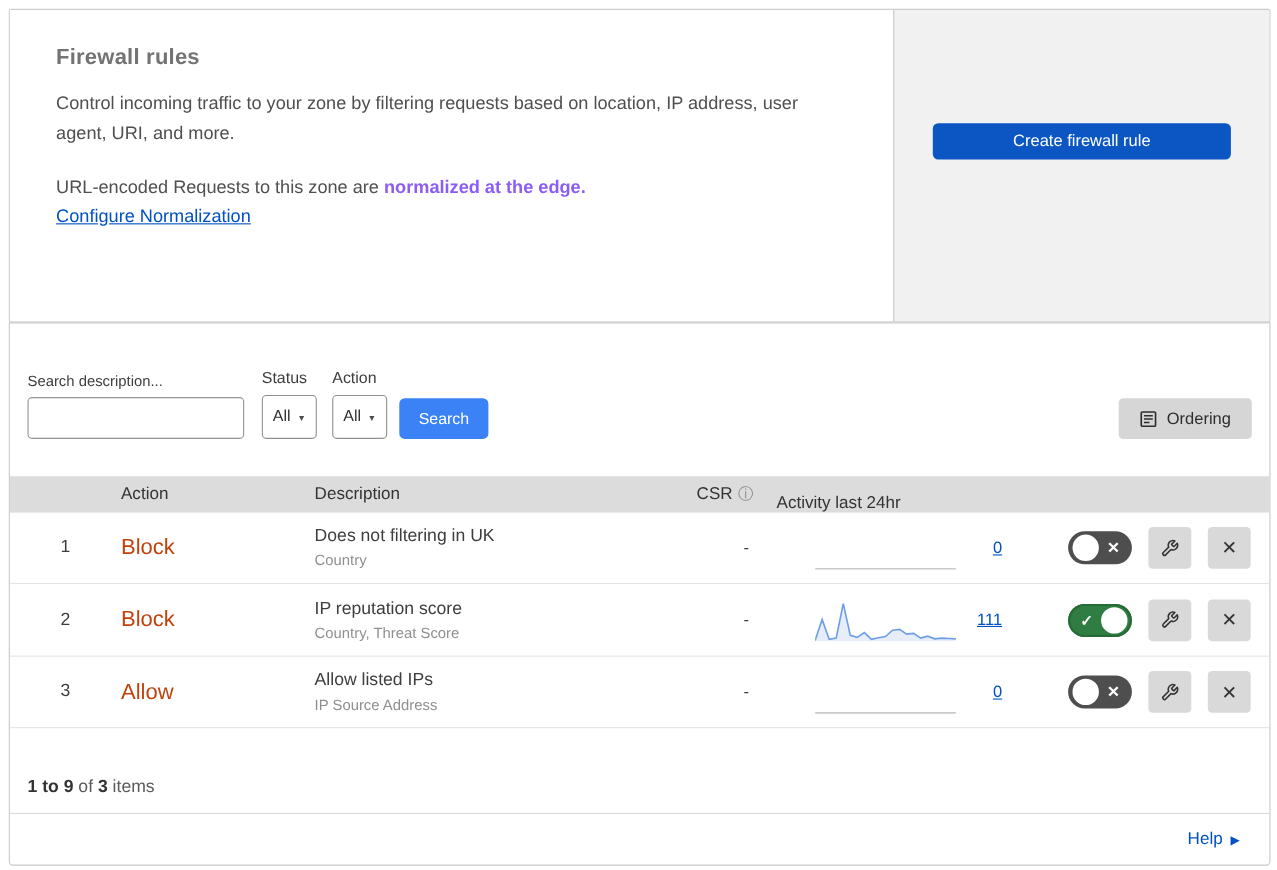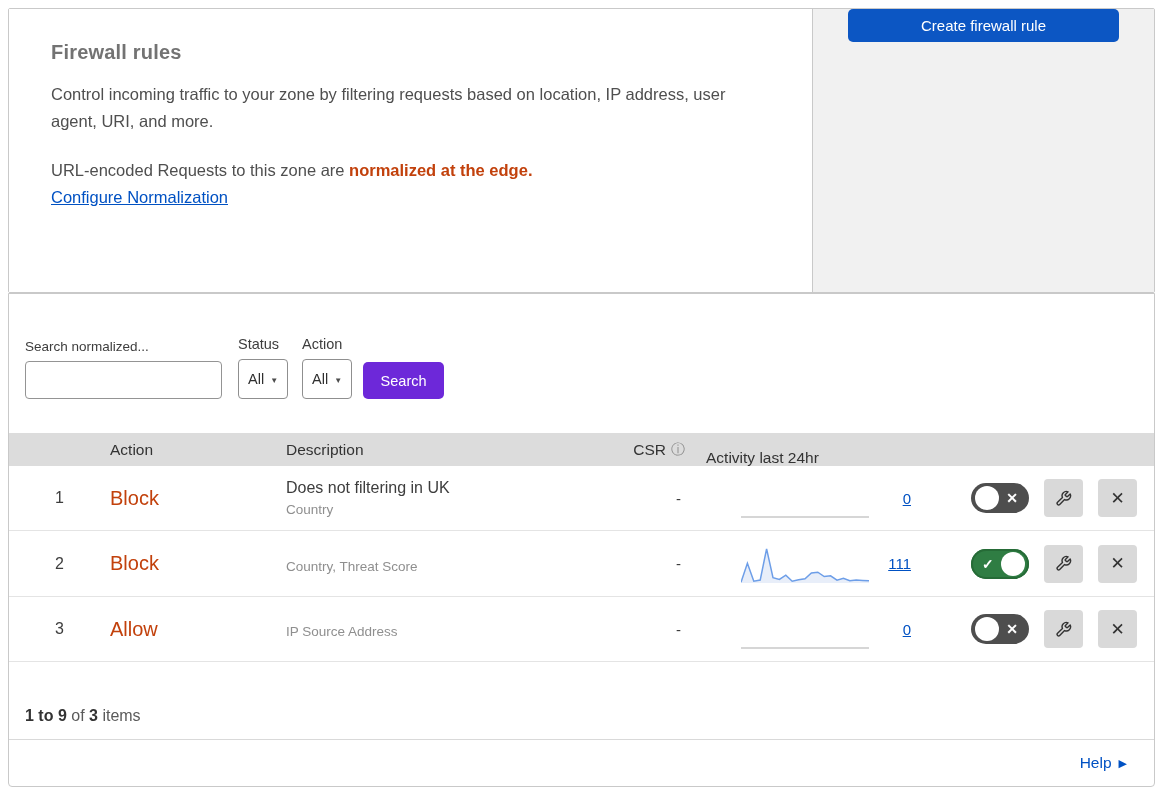--- a/index.html
+++ b/index.html
@@ -5,40 +5,40 @@
   * { box-sizing: border-box; margin: 0; padding: 0; }
   html,body { width: 1161px; height: 791px; background: #fff; font-family: "Liberation Sans", sans-serif; position: relative; }
 
   
   .top-section { position: absolute; left: 8px; top: 8px; width: 1147px; height: 285px; display: flex; border: 1px solid #c9c9c9; border-radius: 2px; background: #fff; }
   .intro-pane { width: 803px; padding: 32px 42px; background: #fff; }
   .page-title { font-size: 20px; font-weight: 700; color: #737373; letter-spacing: .2px; }
   .page-desc { margin-top: 17px; font-size: 16.5px; line-height: 1.63; color: #4f4f4f; max-width: 706px; }
   .usage-line { margin-top: 23px; font-size: 16.5px; font-weight: 700; color: #3a3a3a; }
   .norm-line { margin-top: 26px; font-size: 16.5px; color: #4f4f4f; }
-  .norm-line b { color: #c2410c; }
+  .norm-line b { color: #8b5cf6; }
   .norm-link { display: inline-block; margin-top: 8px; font-size: 16.5px; color: #0051c3; text-decoration: underline; cursor: pointer; }
-  .cta-pane { flex: 1; background: #f1f1f1; border-left: 1px solid #c9c9c9; display: flex; flex-direction: column; align-items: center; gap: 13px; }
+  .cta-pane { flex: 1; background: #f1f1f1; border-left: 1px solid #c9c9c9; display: flex; flex-direction: column; align-items: center; padding-top: 103px; gap: 13px; }
   .cta-btn { width: 271px; height: 33px; background: #0c56c3; color: #fff; border: none; border-radius: 5px; font-size: 15px; font-family: inherit; cursor: pointer; }
 
   
   .main-section { position: absolute; left: 8px; top: 293px; width: 1147px; height: 494px; border: 1px solid #c9c9c9; border-radius: 0 0 4px 4px; background: #fff; display: flex; flex-direction: column; }
 
   
   .filter-bar { display: flex; align-items: flex-end; padding: 22px 16px 0 16px; }
   .filter-group { display: flex; flex-direction: column; }
   .filter-label { font-size: 13.5px; color: #3d3d3d; margin-bottom: 7px; }
   .filter-label.lg { font-size: 14.5px; margin-top: 20px; }
   .search-box { width: 197px; height: 38px; border: 1px solid #949494; border-radius: 4px; display: flex; align-items: center; padding-left: 11px; background: #fff; }
   .search-box input { border: none; outline: none; flex: 1; height: 100%; font-size: 14px; font-family: inherit; background: transparent; margin-left: 8px; }
   .select-box { height: 40px; border: 1px solid #8f8f8f; border-radius: 4px; background: #fff; display: flex; align-items: center; justify-content: center; gap: 6px; font-size: 14.5px; color: #2f2f2f; padding: 0 9px; cursor: pointer; }
   .caret { font-size: 8px; color: #4c4c4c; transform: translateY(1px); }
   .status-group { margin-left: 16px; }
   .action-group { margin-left: 14px; }
-  .search-btn { margin-left: 11px; width: 81px; height: 37px; background: #6d28d9; color: #fff; border: none; border-radius: 5px; font-size: 14.5px; font-family: inherit; cursor: pointer; }
+  .search-btn { margin-left: 11px; width: 81px; height: 37px; background: #3b82f6; color: #fff; border: none; border-radius: 5px; font-size: 14.5px; font-family: inherit; cursor: pointer; }
   .ordering-btn { margin-left: auto; height: 37px; padding: 0 19px; background: #d6d6d6; border: none; border-radius: 4px; font-size: 15px; color: #2e2e2e; font-family: inherit; display: flex; align-items: center; gap: 9px; cursor: pointer; }
 
   
   .tgrid { display: grid; grid-template-columns: 101px 176px 320px 85px 240px 1fr; align-items: center; }
   .thead { margin-top: 34px; height: 33px; background: #dcdcdc; font-size: 15.5px; color: #333; }
   .th-csr { display: flex; justify-content: flex-end; align-items: center; gap: 5px; padding-right: 6px; }
   .info-icon { font-size: 14px; color: #8a8a8a; }
   .th-activity { padding-left: 15px; margin-top: 16px; }
   .trow { height: 70px; border-bottom: 1px solid #e4e4e4; }
   .c-num { text-align: center; font-size: 16px; color: #3d3d3d; }
@@ -81,21 +81,21 @@
   </div>
   <div class="cta-pane">
     <button class="cta-btn">Create firewall rule</button>
   </div>
 </div>
 
 <div class="main-section">
 
   <div class="filter-bar">
     <div class="filter-group">
-      <div class="filter-label">Search normalized...</div>
+      <div class="filter-label">Search description...</div>
       <div class="search-box">
         <svg width="15" height="15" viewBox="0 0 16 16">
             <circle cx="6.5" cy="6.5" r="5" fill="none" stroke="#444" stroke-width="1.6"></circle>
             <line x1="10.3" y1="10.3" x2="14.4" y2="14.4" stroke="#444" stroke-width="1.6" stroke-linecap="round"></line>
           </svg>
         <input type="text" placeholder="" style="">
       </div>
     </div>
     <div class="filter-group status-group">
       <div class="filter-label lg">Status</div>
@@ -105,20 +105,29 @@
       </div>
     </div>
     <div class="filter-group action-group">
       <div class="filter-label lg">Action</div>
       <div class="select-box">
         <span>All</span>
         <span class="caret">▼</span>
       </div>
     </div>
     <button class="search-btn">Search</button>
+    <button class="ordering-btn">
+      <svg width="16" height="16" viewBox="0 0 16 16">
+          <rect x="1.5" y="1.5" width="13" height="13" rx="1" fill="none" stroke="#2e2e2e" stroke-width="1.5"></rect>
+          <line x1="4" y1="5" x2="12" y2="5" stroke="#2e2e2e" stroke-width="1.4"></line>
+          <line x1="4" y1="8" x2="12" y2="8" stroke="#2e2e2e" stroke-width="1.4"></line>
+          <line x1="4" y1="11" x2="9" y2="11" stroke="#2e2e2e" stroke-width="1.4"></line>
+        </svg>
+      <span>Ordering</span>
+    </button>
   </div>
 
   <div class="tgrid thead">
     <div></div>
     <div>Action</div>
     <div>Description</div>
     <div class="th-csr">
       <span>CSR</span>
       <span class="info-icon">ⓘ</span>
     </div>
@@ -153,20 +162,21 @@
       <button class="icon-btn">
           <span class="x-glyph">✕</span>
         </button>
     </div>
   </div>
 
   <div class="tgrid trow">
     <div class="c-num">2</div>
     <div class="c-action">Block</div>
     <div class="c-desc">
+      <div class="desc-title">IP reputation score</div>
       <div class="desc-sub">Country, Threat Score</div>
     </div>
     <div class="c-csr">-</div>
     <div class="c-activity">
       <svg class="spark" viewBox="0 0 128 44" preserveAspectRatio="none">
           <polygon points="0.0,40.3 6.4,21.2 12.8,39.2 19.2,38.1 25.6,6.8 32.0,35.6 38.4,37.4 44.8,33.1 51.2,39.2 57.6,37.8 64.0,36.7 70.4,30.9 76.8,30.2 83.2,34.5 89.6,33.8 96.0,38.1 102.4,36.3 108.8,38.8 115.2,38.1 121.6,38.5 128.0,38.8 128,41 0,41" fill="#e8eef9"></polygon>
           <polyline points="0.0,40.3 6.4,21.2 12.8,39.2 19.2,38.1 25.6,6.8 32.0,35.6 38.4,37.4 44.8,33.1 51.2,39.2 57.6,37.8 64.0,36.7 70.4,30.9 76.8,30.2 83.2,34.5 89.6,33.8 96.0,38.1 102.4,36.3 108.8,38.8 115.2,38.1 121.6,38.5 128.0,38.8" fill="none" stroke="#6d9ee8" stroke-width="1.5"></polyline>
         </svg>
       <a class="count-link">111</a>
     </div>
@@ -183,20 +193,21 @@
       <button class="icon-btn">
           <span class="x-glyph">✕</span>
         </button>
     </div>
   </div>
 
   <div class="tgrid trow">
     <div class="c-num">3</div>
     <div class="c-action">Allow</div>
     <div class="c-desc">
+      <div class="desc-title">Allow listed IPs</div>
       <div class="desc-sub">IP Source Address</div>
     </div>
     <div class="c-csr">-</div>
     <div class="c-activity">
       <svg class="spark" viewBox="0 0 128 44" preserveAspectRatio="none">
           <polyline points="0.0,41.0 128.0,41.0" fill="none" stroke="#c9c9c9" stroke-width="1.5"></polyline>
         </svg>
       <a class="count-link">0</a>
     </div>
     <div class="c-controls">

